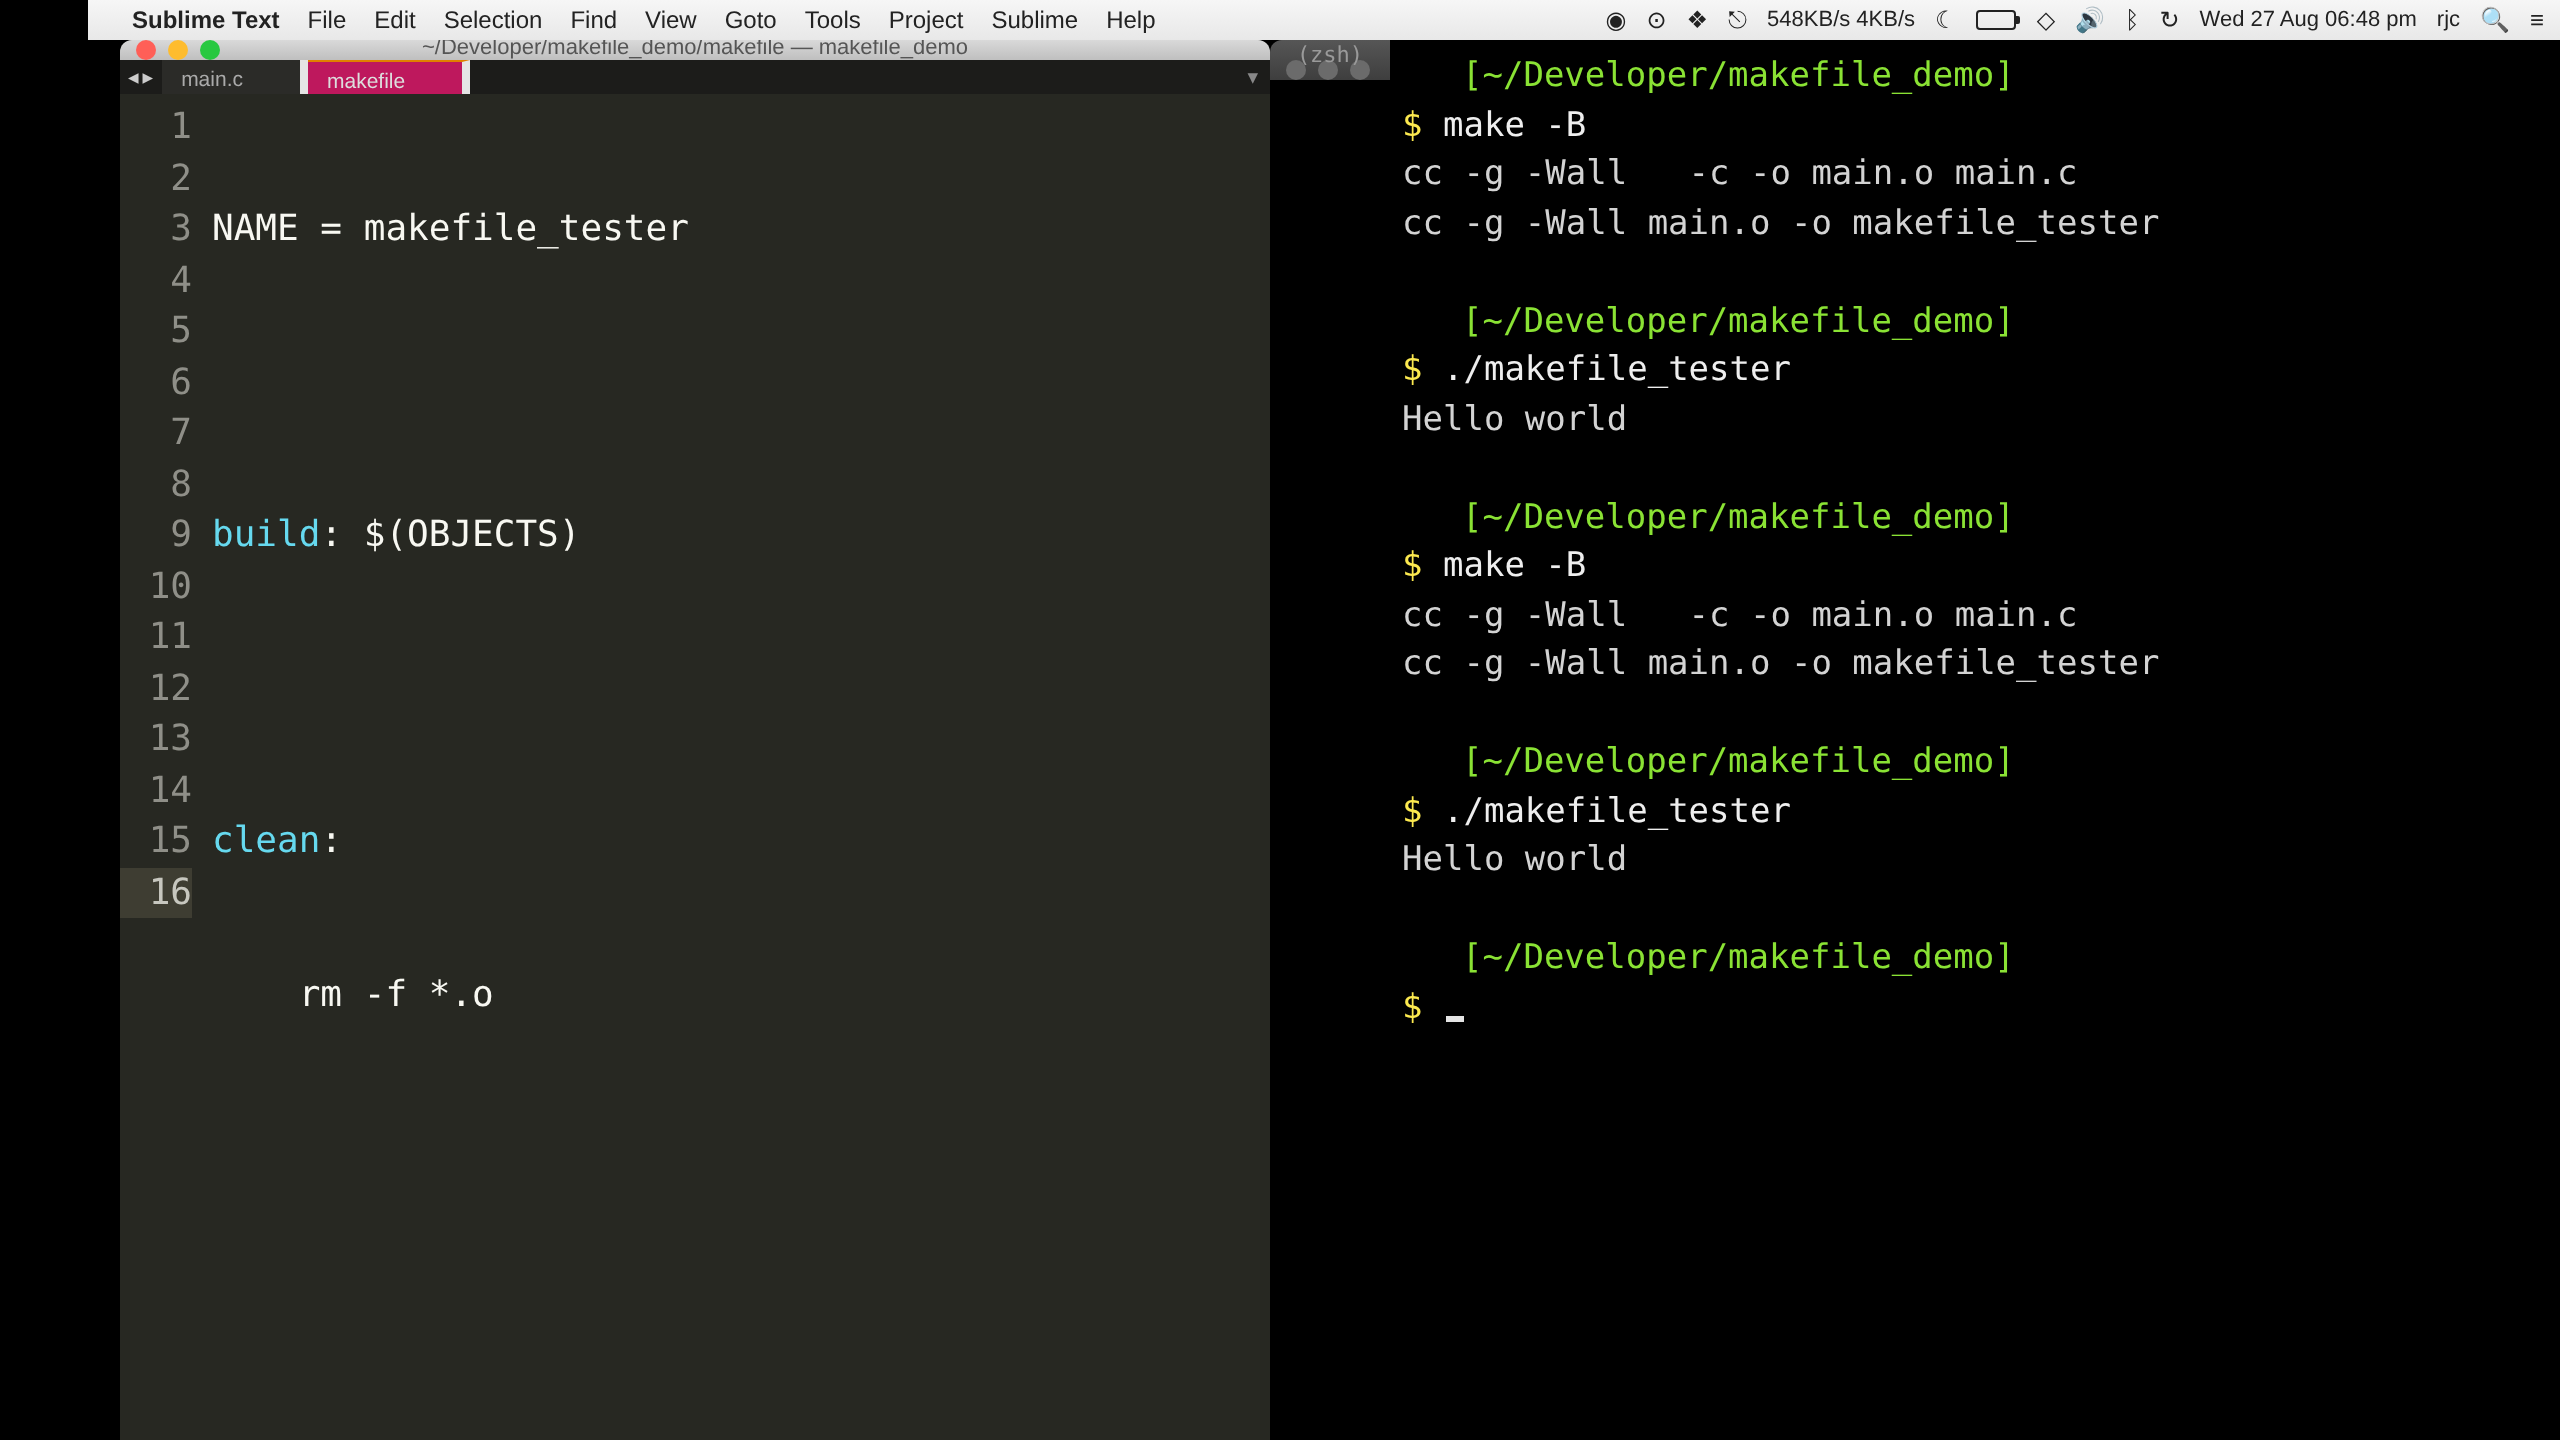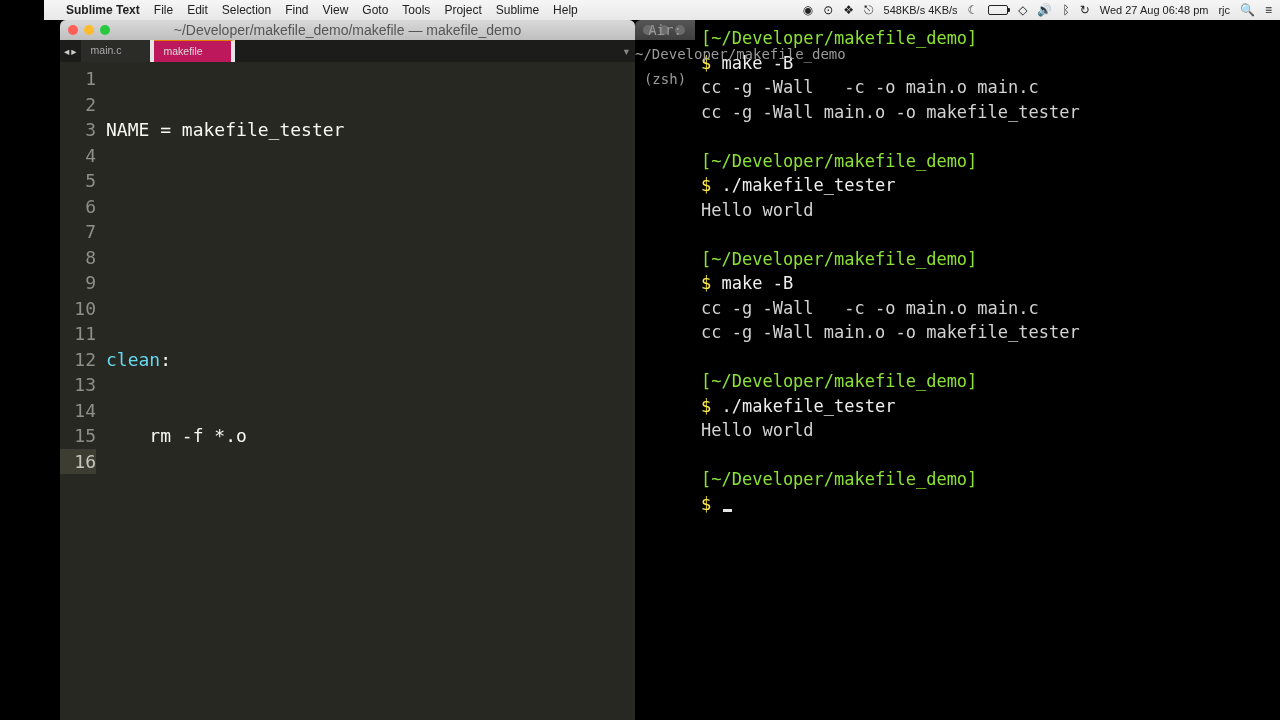--- a/index.html
+++ b/index.html
@@ -58,23 +58,23 @@
     flex-direction: column;
     background: #272822;
     border-radius: 6px 6px 0 0;
     overflow: hidden;
     margin-top: 0;
   }
   .titlebar {
     height: 20px;
     background: linear-gradient(#d9d9d9, #bfbfbf);
     display: flex;
-    align-items: center;
+    align-items: flex-end;
     padding-left: 8px;
-    font-size: 14px;
+    font-size: 11px;
     color: #555;
     position: relative;
   }
   .titlebar.dark {
     background: linear-gradient(#5a5a5a, #444);
     color: #aaa;
   }
   .traffic { display: flex; gap: 6px; margin-right: 10px; }
   .traffic span { width: 10px; height: 10px; border-radius: 50%; display: inline-block; }
   .tl-close { background: #ff5f57; }
@@ -147,21 +147,21 @@
     line-height: 24.5px;
     border-radius: 6px 6px 0 0;
     overflow: hidden;
   }
   .terminal .titlebar { background: linear-gradient(#565656,#3e3e3e); color: #9a9a9a; }
   .termbody {
     flex: 1;
     padding: 6px 6px;
     white-space: pre;
   }
-  .t-green  { color: #8ae234; }
+  .t-green  { color: #8ae234; margin-left: 30px; }
   .t-yellow { color: #fce94f; }
   .t-white  { color: #eeeeee; }
   .t-plain  { color: #d3d3d3; }
   .cursor {
     display: inline-block;
     width: 9px; height: 3px;
     background: #e4e4e4;
     vertical-align: baseline;
     margin-left: 2px;
     position: relative;
@@ -241,20 +241,21 @@
         <div class="ln">11</div>
         <div class="ln">12</div>
         <div class="ln">13</div>
         <div class="ln">14</div>
         <div class="ln">15</div>
         <div class="ln cur">16</div>
       </div>
       <div class="code">
         <div class="row"><span class="tok-var">NAME = makefile_tester</span></div>
         <div class="row"><span></span></div>
+        <div class="row"><span class="tok-blue">build</span><span class="tok-var">: $(OBJECTS)</span></div>
         <div class="row"><span></span></div>
         <div class="row"><span class="tok-blue">clean</span><span class="tok-var">:</span></div>
         <div class="row"><span class="tok-cmd">    rm -f *.o</span></div>
         
         
         
         
         
         
         

